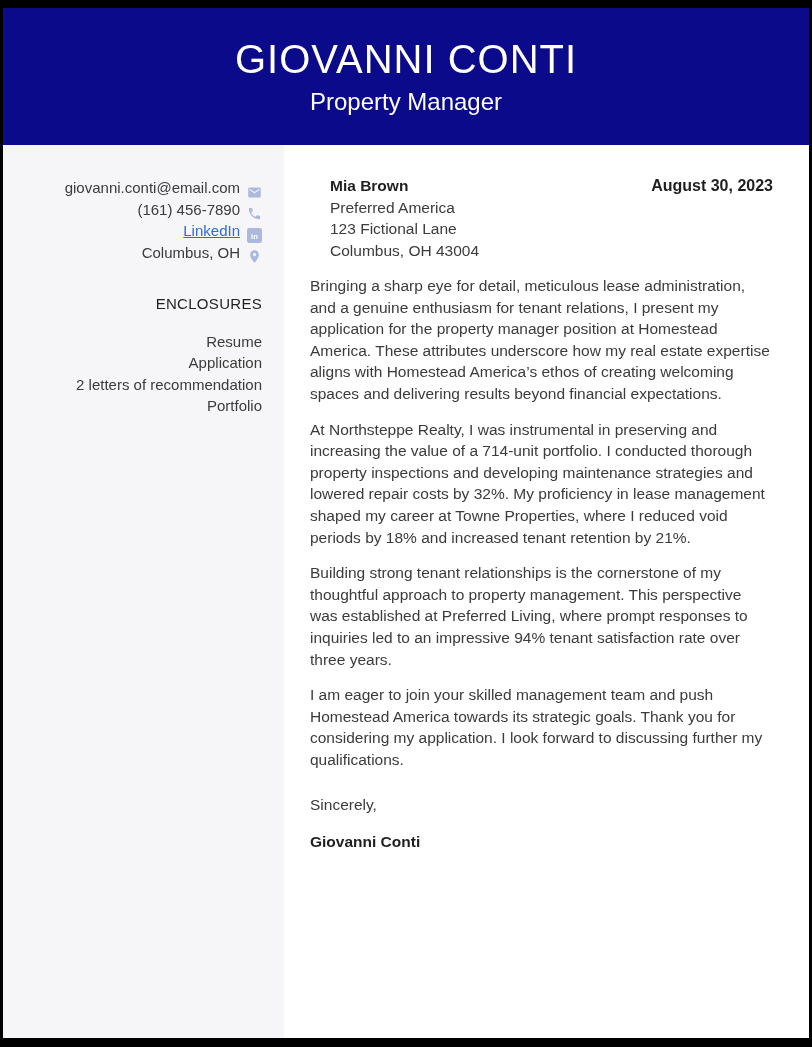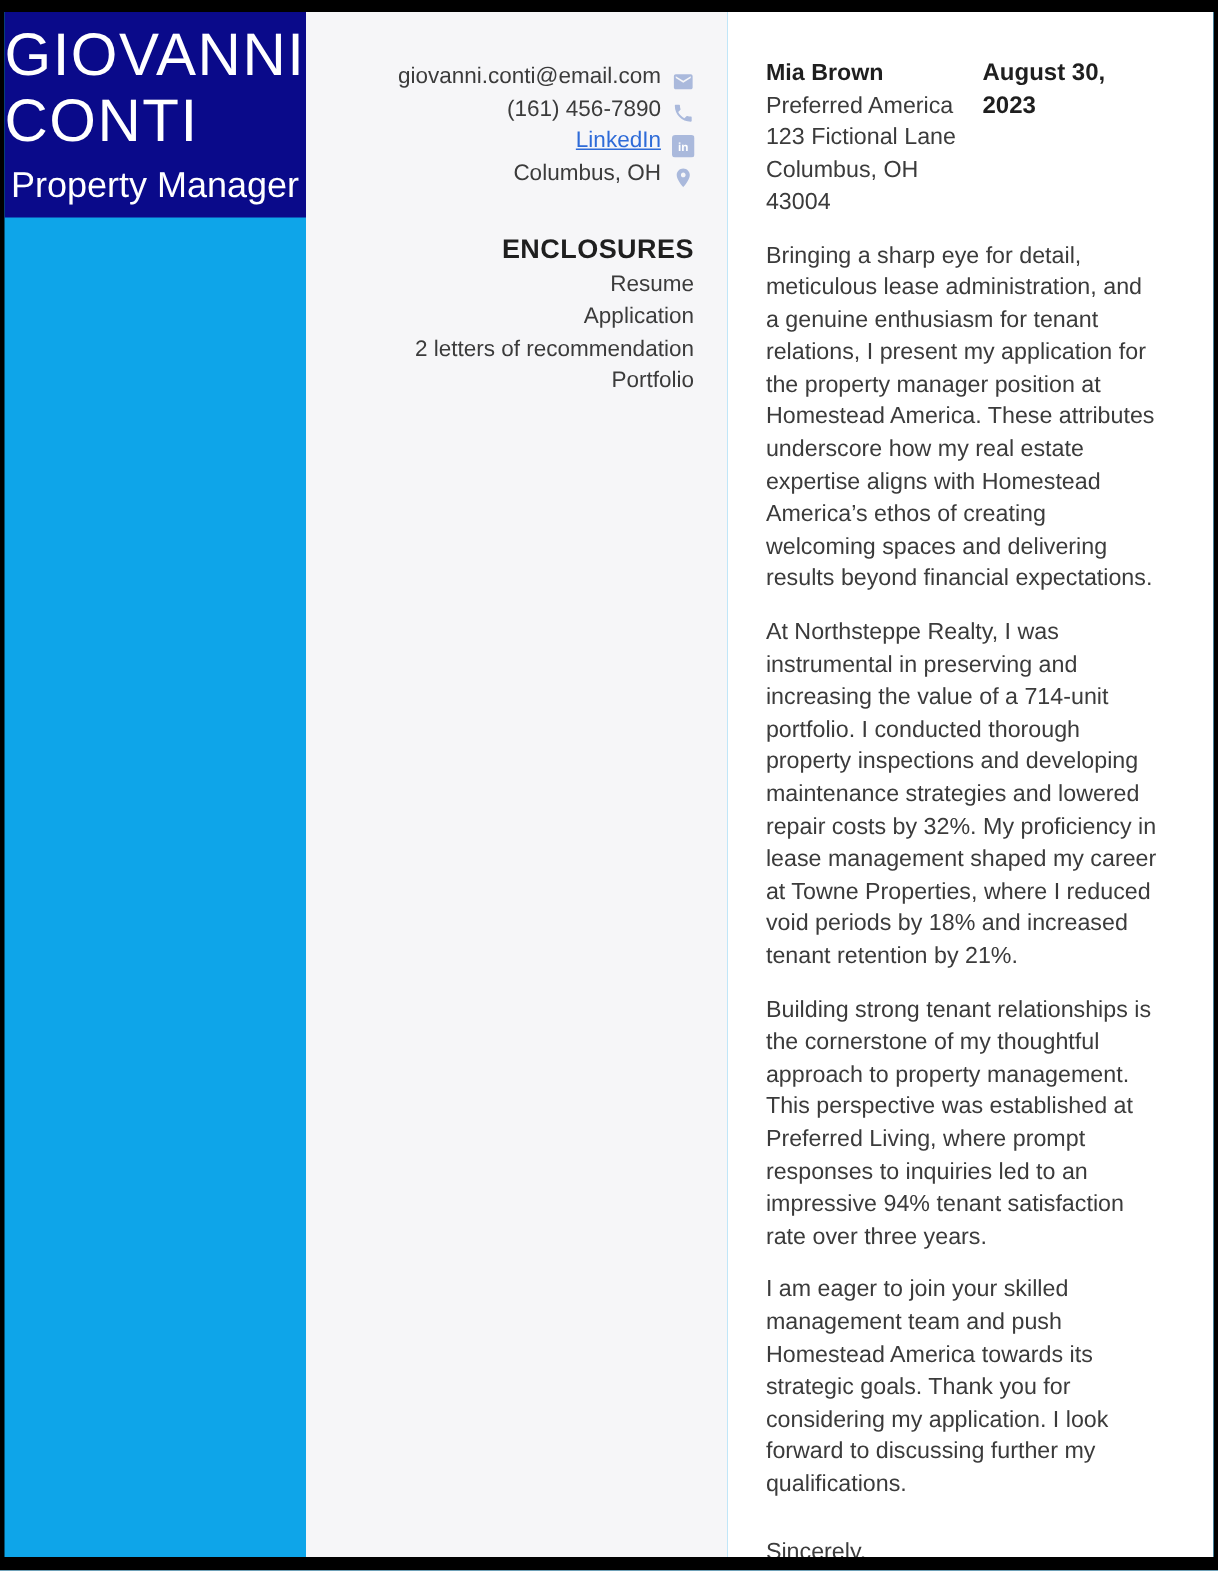--- a/index.html
+++ b/index.html
@@ -12,22 +12,22 @@
     --icon:#aab9dc;
     --header_text:#ffffff;
   }
   *{margin:0;padding:0;box-sizing:border-box;}
   html,body{background:#ffffff;}
   body{font-family:"Liberation Sans", sans-serif;}
   .page{
     width:812px;height:1047px;
     border:3px solid var(--frame);
     border-top-width:8px;border-bottom-width:9px;
-    background:#0ea5e9;
-    display:flex;
+    background:#1d4ed8;
+    display:flex;flex-direction:column;
     overflow:hidden;
   }
   .header{
     height:137px;flex:0 0 137px;
     background:var(--header_bg);
     color:var(--header_text);
     display:flex;flex-direction:column;align-items:center;justify-content:center;
   }
   .candidate-name{
     font-size:40px;font-weight:400;letter-spacing:1px;line-height:1.1;
@@ -45,32 +45,32 @@
     font-size:15px;
   }
   .contact-row{
     display:flex;justify-content:flex-end;align-items:flex-end;
     gap:7px;line-height:21.5px;
   }
   .contact-row .icon{width:15px;height:15px;flex:0 0 15px;display:block;}
   .contact-link{color:var(--link);text-decoration:underline;cursor:pointer;}
   .enclosures{margin-top:30px;}
   .enclosures-heading{
-    font-size:18px;font-weight:700;color:var(--heading_text);
-    letter-spacing:.3px;margin-bottom:1px;line-height:21.5px;
+    font-size:15px;font-weight:400;color:var(--heading_text);
+    letter-spacing:.3px;margin-bottom:16px;line-height:21.5px;
   }
   .enclosure-item{line-height:21.5px;}
   .main{
     flex:1;background:#ffffff;
     padding:30px 36px 0 26px;
     color:var(--text);
     font-size:15.5px;
   }
   .letter-head{display:flex;justify-content:space-between;align-items:flex-start;}
-  .recipient div{line-height:21.5px;}
+  .recipient div{line-height:21.5px;margin-left:20px;}
   .recipient-name{font-weight:700;color:var(--heading_text);}
   .letter-date{font-weight:700;color:var(--heading_text);font-size:16px;line-height:21.5px;}
   .salutation{font-weight:700;color:var(--heading_text);margin-top:27px;line-height:21.5px;}
   .main p.body-par{margin-top:14px;line-height:21.6px;}
   .closing{margin-top:24px;line-height:21.6px;}
   .signature{margin-top:15px;font-weight:700;color:var(--heading_text);line-height:21.6px;}
 </style>
 </head>
 <body>
 

